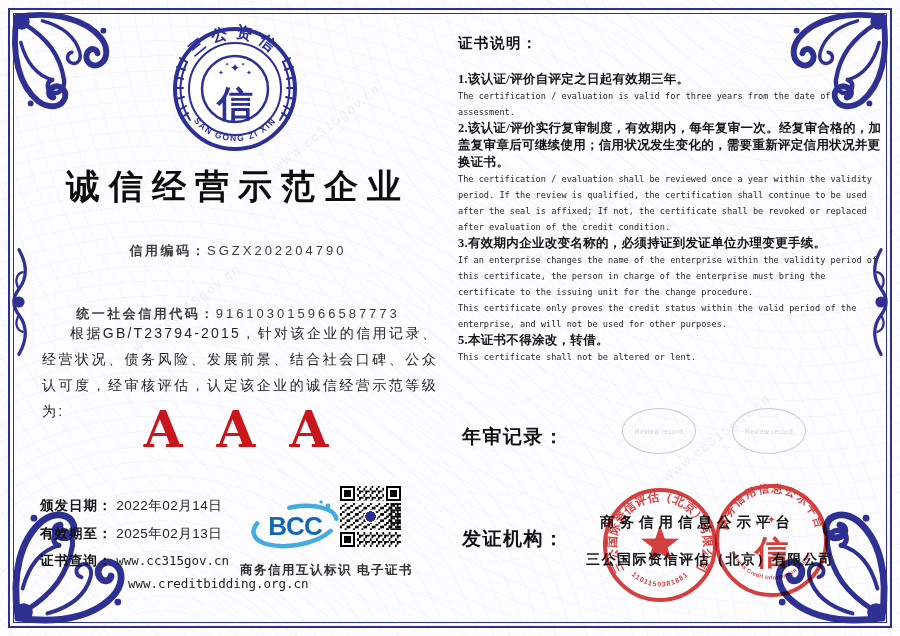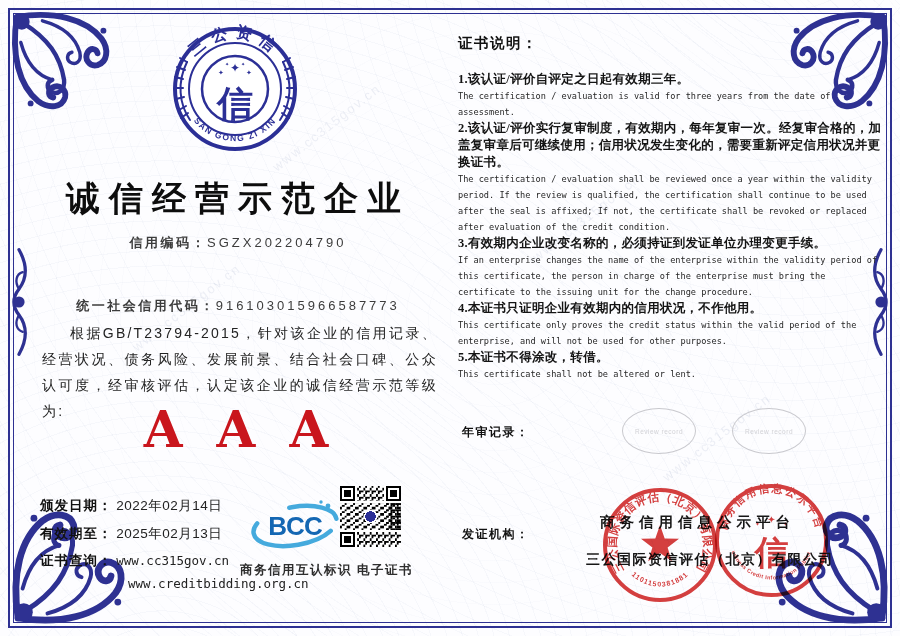--- a/index.html
+++ b/index.html
@@ -19,23 +19,23 @@
   .corner.br{right:9px;bottom:9px;width:136px;height:136px;transform:scale(-1,-1);}
   .edge-orn{position:absolute;width:28px;height:116px;}
   .edge-orn.l{left:5px;top:244px;}
   .edge-orn.r{right:5px;top:244px;transform:scaleX(-1);}
   
   .wm{position:absolute;color:rgba(120,140,175,0.13);font-size:13px;transform:rotate(-38deg);letter-spacing:2px;white-space:nowrap;}
   
   .logo-svg{position:absolute;left:170px;top:24px;width:130px;height:132px;}
   .cert-title{position:absolute;left:36px;top:164px;width:404px;text-align:center;
      font-family:"DejaVu Serif","Liberation Serif",serif;font-weight:900;font-size:34px;
-     letter-spacing:9px;color:#0d0d0d;white-space:nowrap;margin-top:12px;}
+     letter-spacing:9px;color:#0d0d0d;white-space:nowrap;}
   .code-line{position:absolute;left:36px;width:404px;text-align:center;font-size:13px;
-     letter-spacing:2.5px;color:#3c3c3c;font-weight:700;}
+     letter-spacing:2.5px;color:#3c3c3c;font-weight:700;margin-top:8px;}
   .code-line .val{font-weight:400;color:#3c3c3c;letter-spacing:3px;}
   .credit-line{top:234px;}
   .uscc-line{top:297px;}
   .body-par{position:absolute;left:42px;top:320px;width:396px;font-size:14px;line-height:26px;
      letter-spacing:2.2px;text-align:justify;text-indent:2em;color:#232323;font-weight:500;}
   .grade{position:absolute;left:36px;top:400px;width:404px;text-align:center;
      font-family:"DejaVu Serif","Liberation Serif",serif;font-weight:900;font-size:50px;
      color:#c9161d;letter-spacing:34px;padding-left:30px;box-sizing:border-box;}
   .meta-row{position:absolute;left:40px;font-size:13.5px;white-space:nowrap;}
   .meta-row .lbl{font-weight:700;color:#111;letter-spacing:1px;text-align:center;}
@@ -44,21 +44,21 @@
   .bcc-svg{position:absolute;left:248px;top:494px;width:94px;height:60px;}
   .qr-svg{position:absolute;left:340px;top:486px;width:61px;height:61px;}
   .caption{position:absolute;font-size:12.5px;color:#2e2e2e;letter-spacing:1.5px;font-weight:600;}
   .cap-bcc{left:238px;top:562px;width:116px;text-align:center;}
   .cap-qr{left:340px;top:562px;width:62px;text-align:center;padding-left:14px;}
   
   .instructions{position:absolute;left:458px;top:34px;width:424px;}
   .ins-heading{font-size:14.5px;font-weight:700;color:#111;letter-spacing:1.5px;margin-bottom:18px;}
   .ins-zh{font-size:12.5px;line-height:17px;color:#141414;font-weight:600;letter-spacing:0.3px;font-family:Liberation Serif, serif;}
   .ins-en{font-family:"DejaVu Sans Mono","Liberation Mono",monospace;font-size:8.6px;line-height:16px;color:#262626;}
-  .review-label,.issuer-label{position:absolute;left:462px;font-size:12px;font-weight:700;letter-spacing:1.5px;color:#111;}
+  .review-label,.issuer-label{position:absolute;left:462px;font-size:19px;font-weight:700;letter-spacing:1.5px;color:#111;}
   .review-label{top:424px;}
   .issuer-label{top:526px;}
   .oval{position:absolute;width:72px;height:44px;border:1.5px solid #c9c9ce;border-radius:50%;
         display:flex;align-items:center;justify-content:center;font-size:6.5px;color:#d2d2d6;letter-spacing:0.5px;}
   .oval1{left:622px;top:408px;}
   .oval2{left:732px;top:408px;}
   .platform-line{position:absolute;left:600px;top:513px;font-size:14.5px;font-weight:700;
      letter-spacing:5px;color:#161616;white-space:nowrap;}
   .company-line{position:absolute;left:586px;top:551px;font-size:14px;font-weight:600;
      letter-spacing:1.5px;color:#161616;white-space:nowrap;}
@@ -237,21 +237,20 @@
   <div class="caption cap-qr">电子证书</div>
 
   <div class="instructions">
     <div class="ins-heading">证书说明：</div>
     <div class="ins-zh">1.该认证/评价自评定之日起有效期三年。</div>
     <div class="ins-en">The certification / evaluation is valid for three years from the date of assessment.</div>
     <div class="ins-zh">2.该认证/评价实行复审制度，有效期内，每年复审一次。经复审合格的，加盖复审章后可继续使用；信用状况发生变化的，需要重新评定信用状况并更换证书。</div>
     <div class="ins-en">The certification / evaluation shall be reviewed once a year within the validity period. If the review is qualified, the certification shall continue to be used after the seal is affixed; If not, the certificate shall be revoked or replaced after evaluation of the credit condition.</div>
     <div class="ins-zh">3.有效期内企业改变名称的，必须持证到发证单位办理变更手续。</div>
     <div class="ins-en">If an enterprise changes the name of the enterprise within the validity period of this certificate, the person in charge of the enterprise must bring the certificate to the issuing unit for the change procedure.</div>
-    <div class="ins-zh">4.本证书只证明企业有效期内的信用状况，不作他用。</div>
     <div class="ins-en">This certificate only proves the credit status within the valid period of the enterprise, and will not be used for other purposes.</div>
     <div class="ins-zh">5.本证书不得涂改，转借。</div>
     <div class="ins-en">This certificate shall not be altered or lent.</div>
   </div>
 
   <div class="review-label">年审记录：</div>
   <div class="oval oval1">
       <span>Review record</span>
     </div>
   <div class="oval oval2">

